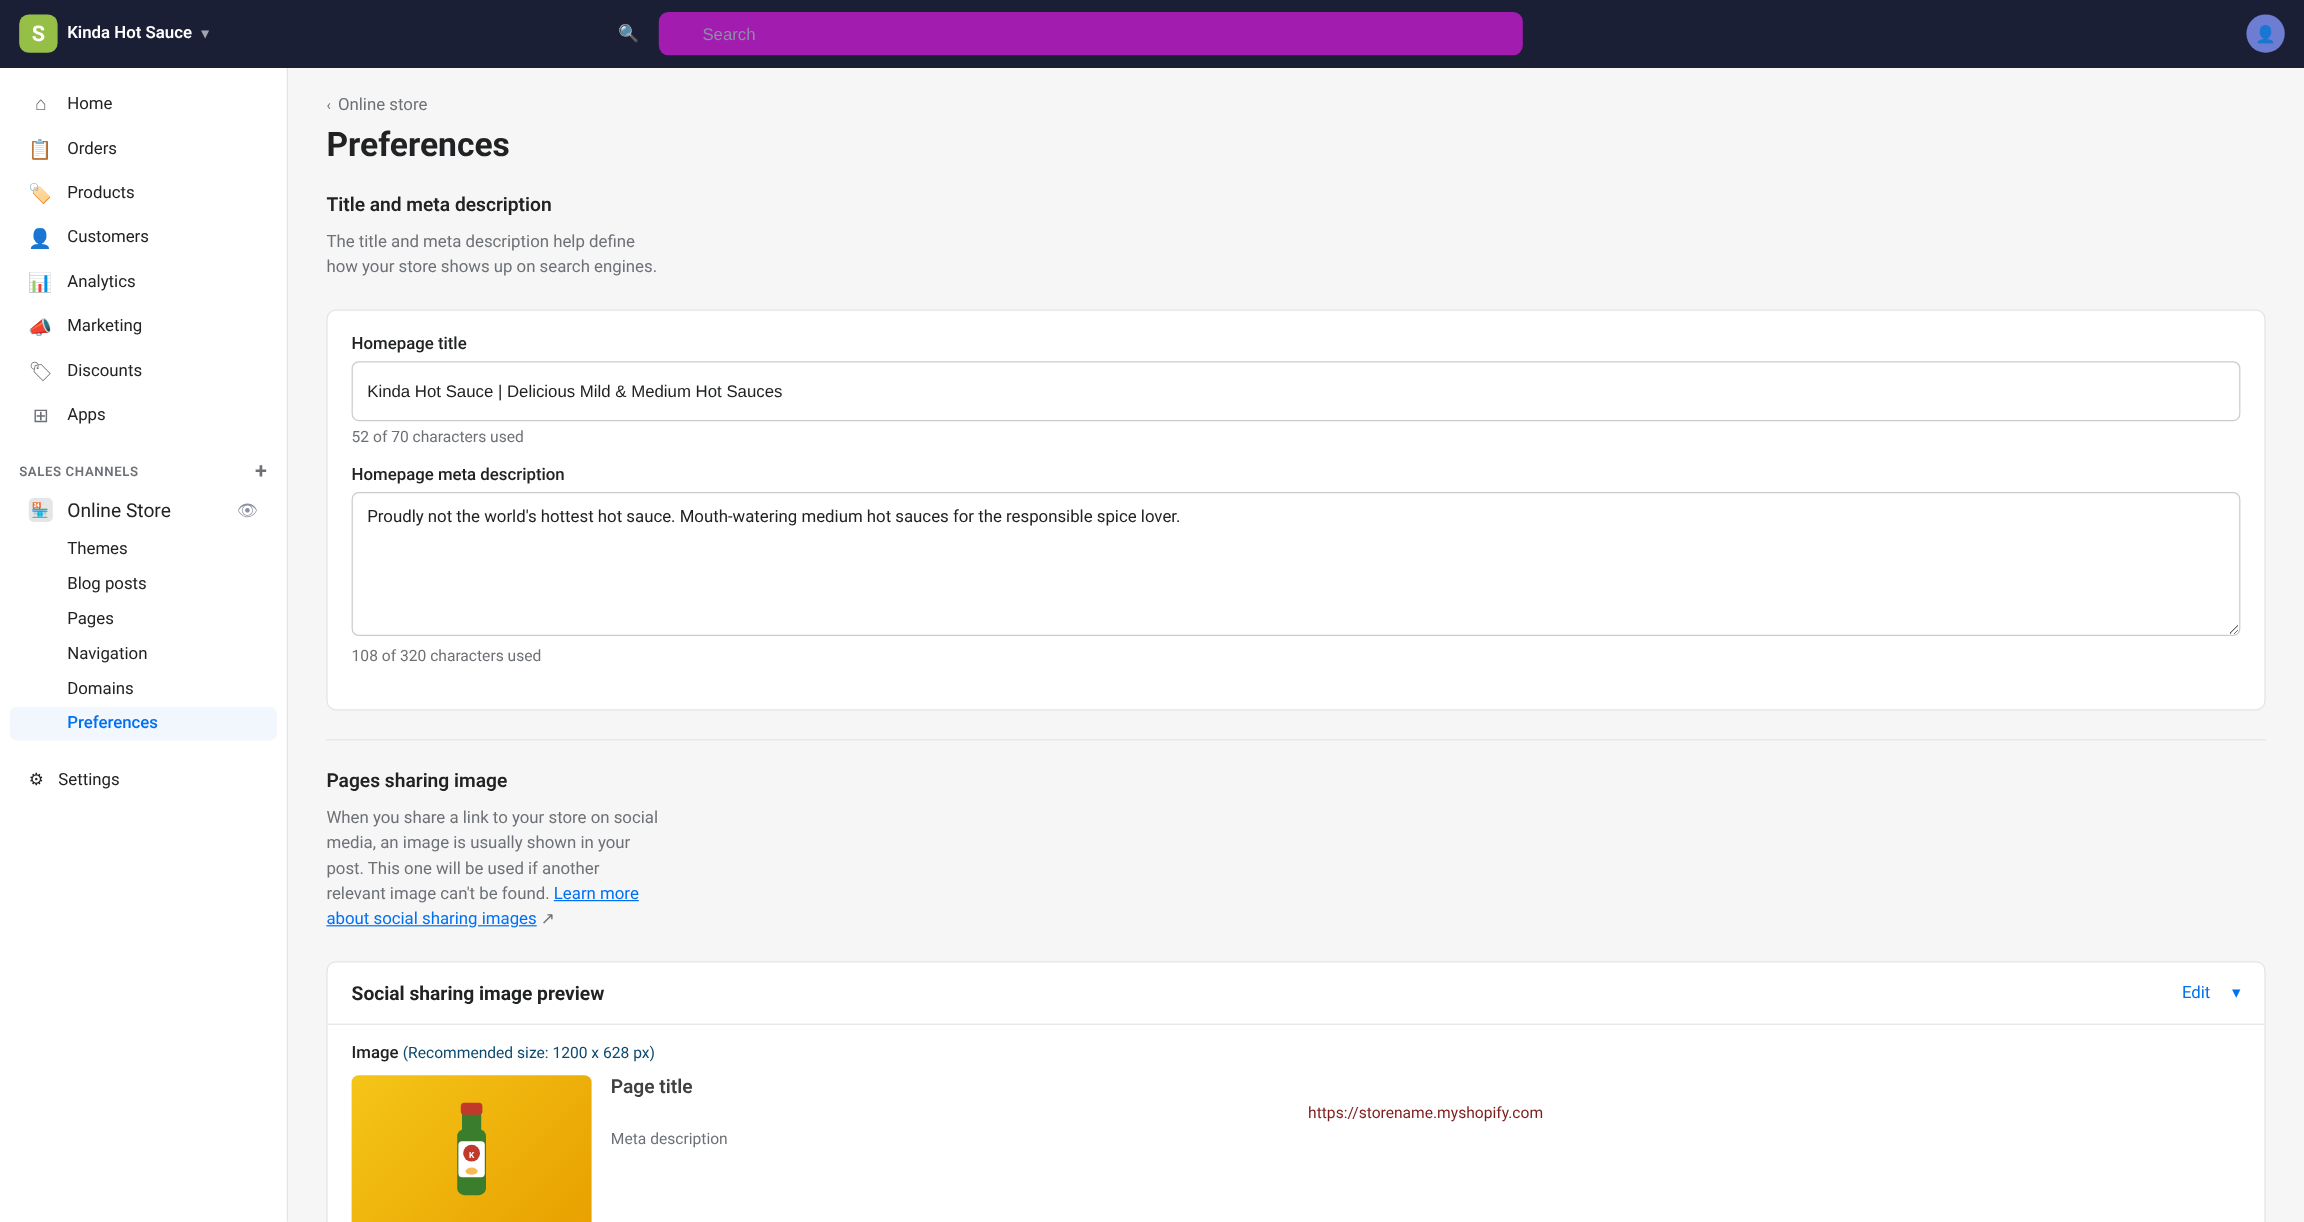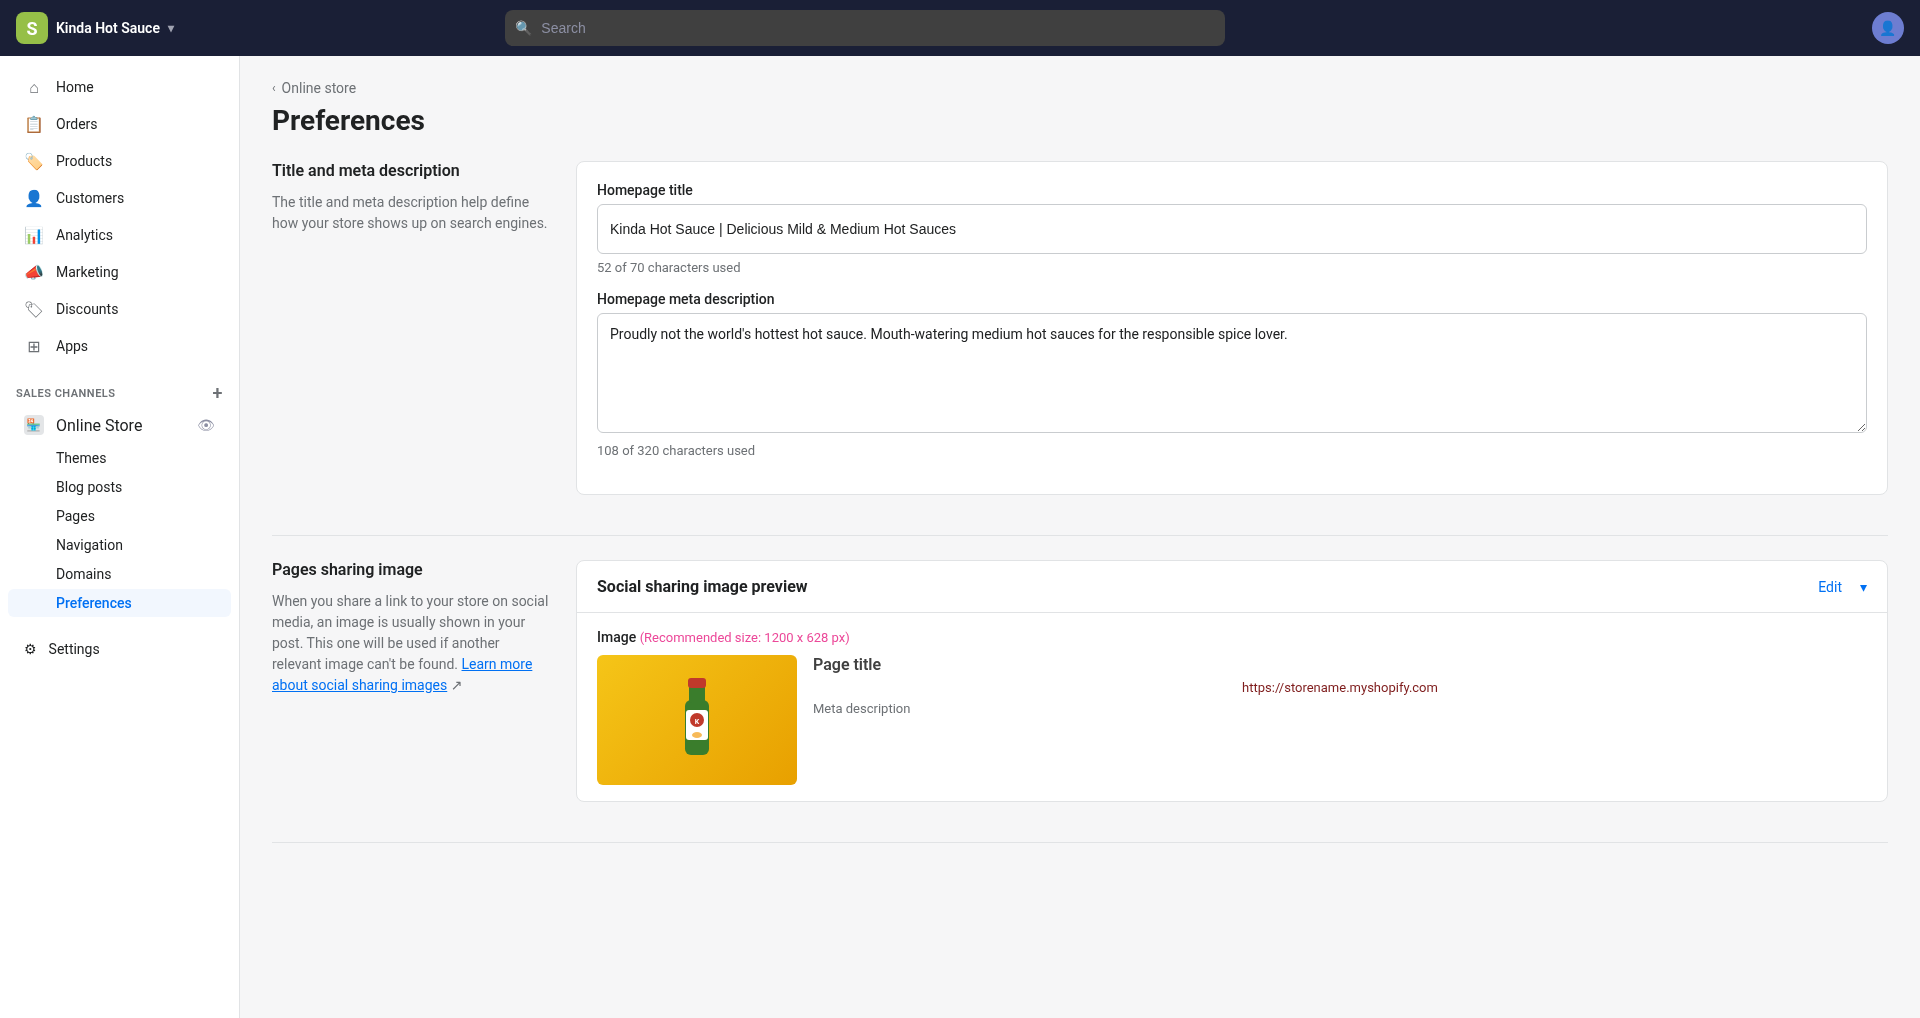--- a/index.html
+++ b/index.html
@@ -38,25 +38,26 @@
       flex: 1;
       max-width: 720px;
       margin: 0 auto;
       position: relative;
     }
     .search-bar input {
       width: 100%;
       height: 36px;
       border-radius: 8px;
       border: none;
-      background: #404040;
+      background: #a21caf;
       color: #c9ccd8;
       padding: 0 20px 0 36px;
       font-size: 14px;
       outline: none;
+      margin-left: 44px;
     }
     .search-bar input::placeholder { color: #8c8fa3; }
     .search-icon-wrap {
       position: absolute; left: 10px; top: 50%; transform: translateY(-50%);
       color: #8c8fa3; font-size: 14px;
     }
     .avatar {
       width: 32px; height: 32px;
       border-radius: 50%;
       overflow: hidden;
@@ -176,22 +177,23 @@
       font-weight: 700;
       color: #202223;
       margin-bottom: 24px;
     }
 
     
     .section {
       display: flex;
       gap: 24px;
       margin-bottom: 24px;
-      padding-bottom: 40px;
+      padding-bottom: 24px;
       border-bottom: 1px solid #e1e3e5;
+      flex-direction: column;
     }
     .section-left {
       width: 280px;
       flex-shrink: 0;
     }
     .section-right {
       flex: 1;
       background: #fff;
       border-radius: 8px;
       border: 1px solid #e1e3e5;
@@ -260,21 +262,21 @@
     .social-title { font-size: 16px; font-weight: 700; }
     .edit-btn {
       color: #0070f3;
       font-size: 14px;
       cursor: pointer;
       display: flex; align-items: center; gap: 18px;
     }
     .social-body { padding: 16px 20px; }
     .image-label { font-size: 14px; color: #6d7175; margin-bottom: 10px; }
     .image-label strong { color: #202223; font-weight: 500; }
-    .image-recommended { color: #ec4899; font-size: 13px; }
+    .image-recommended { color: #0c4a6e; font-size: 13px; }
 
     .preview-container {
       display: flex;
       gap: 16px;
       align-items: flex-start;
     }
     .preview-image {
       width: 200px;
       height: 130px;
       border-radius: 6px;

